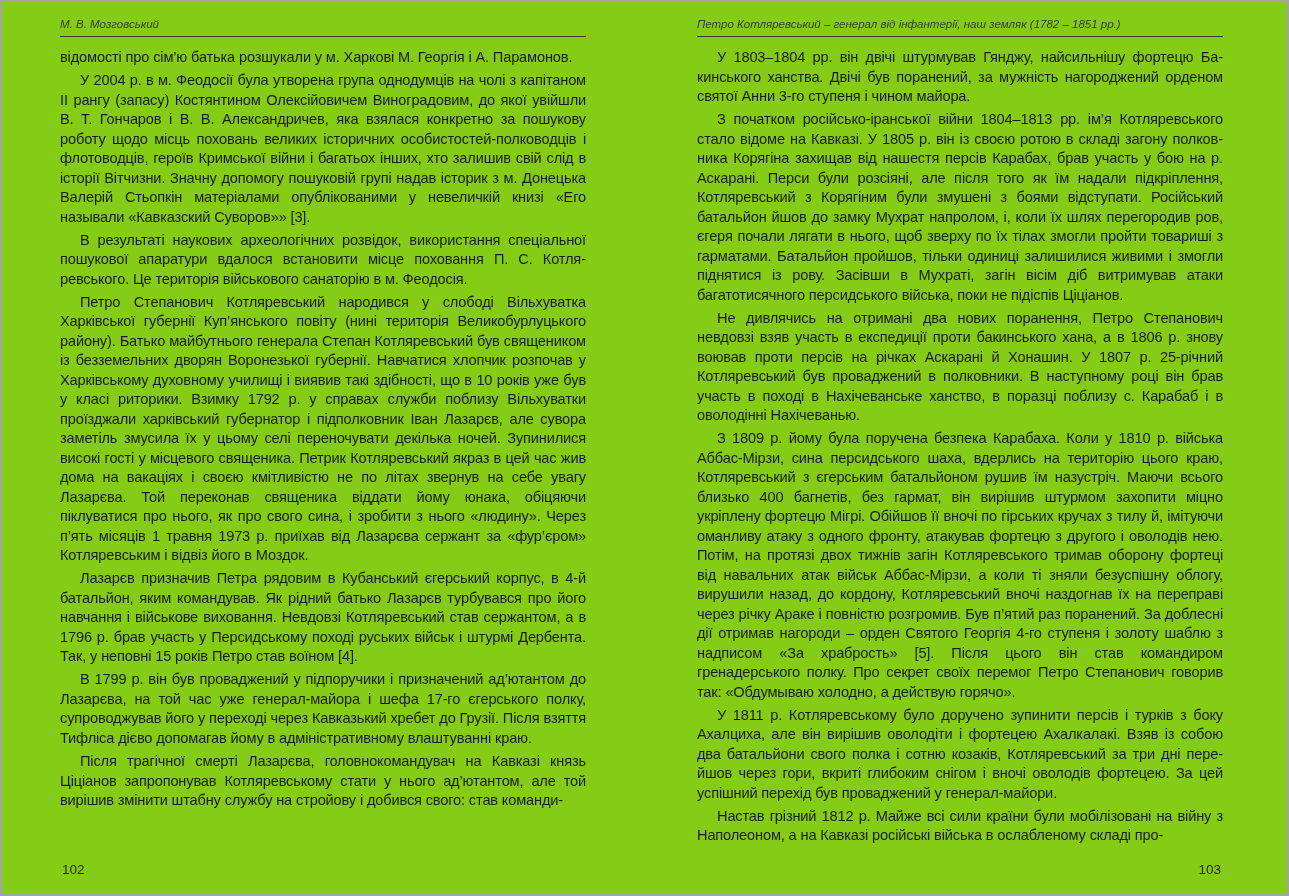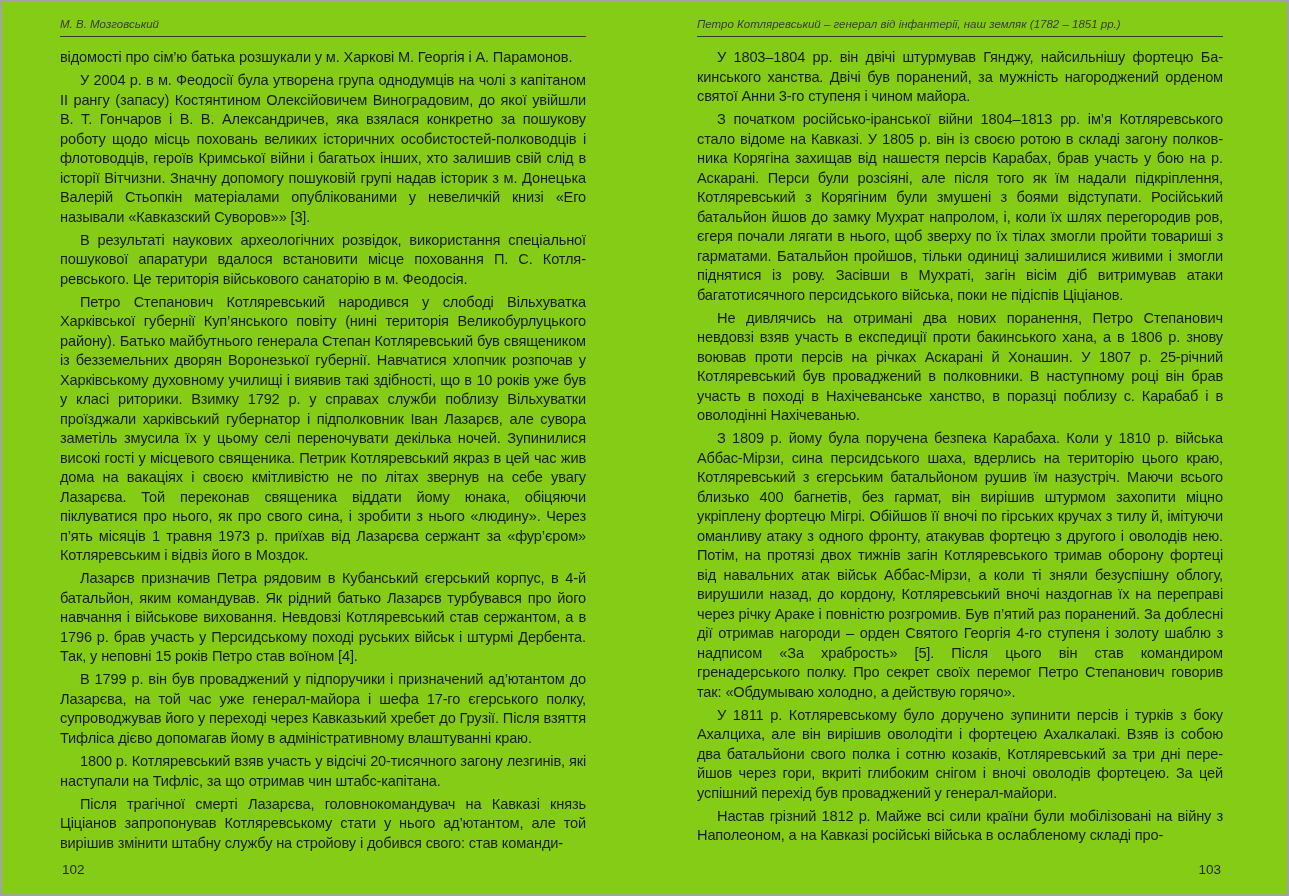--- a/index.html
+++ b/index.html
@@ -52,21 +52,20 @@
 
   <div class="page left">
     <div class="running-head">М. В. Мозговський</div>
     <div class="body-text">
       <p class="cont">відомості про сім’ю батька розшукали у м. Харкові М. Георгія і А. Пара­монов.</p>
       <p>У 2004 р. в м. Феодосії була утворена група однодумців на чолі з капітаном ІІ рангу (запасу) Костянтином Олексійовичем Виноградовим, до якої увійшли В. Т. Гончаров і В. В. Александричев, яка взялася конкретно за пошукову роботу щодо місць поховань великих історичних особистостей-полководців і флотоводців, героїв Кримської війни і багатьох інших, хто залишив свій слід в історії Вітчизни. Значну допомогу пошуковій групі на­дав історик з м. Донецька Валерій Стьопкін матеріалами опублікованими у невеличкій книзі «Его называли «Кавказский Суворов»» [3].</p>
       <p>В результаті наукових археологічних розвідок, використання спеціальної пошукової апаратури вдалося встановити місце поховання П. С. Котля­ревського. Це територія військового санаторію в м. Феодосія.</p>
       <p>Петро Степанович Котляревський народився у слободі Вільхуватка Харківської губернії Куп’янського повіту (нині територія Великобурлуцько­го району). Батько майбутнього генерала Степан Котляревський був свя­щеником із безземельних дворян Воронезької губернії. Навчатися хлопчик розпочав у Харківському духовному училищі і виявив такі здібності, що в 10 років уже був у класі риторики. Взимку 1792 р. у справах служби по­близу Вільхуватки проїзджали харківський губернатор і підполковник Іван Лазарєв, але сувора заметіль змусила їх у цьому селі переночувати декілька ночей. Зупинилися високі гості у місцевого священика. Петрик Кот­ляревський якраз в цей час жив дома на вакаціях і своєю кмітливістю не по літах звернув на себе увагу Лазарєва. Той переконав священика віддати йому юнака, обіцяючи піклуватися про нього, як про свого сина, і зробити з нього «людину». Через п’ять місяців 1 травня 1973 р. приїхав від Лазарєва сержант за «фур’єром» Котляревським і відвіз його в Моздок.</p>
       <p>Лазарєв призначив Петра рядовим в Кубанський єгерський корпус, в 4-й батальйон, яким командував. Як рідний батько Лазарєв турбувався про його навчання і військове виховання. Невдовзі Котляревський став сержан­том, а в 1796 р. брав участь у Персидському поході руських військ і штурмі Дербента. Так, у неповні 15 років Петро став воїном [4].</p>
       <p>В 1799 р. він був проваджений у підпоручики і призначений ад’ютантом до Лазарєва, на той час уже генерал-майора і шефа 17-го єгерського полку, супроводжував його у переході через Кавказький хребет до Грузії. Після взяття Тифліса дієво допомагав йому в адміністративному влаштуванні краю.</p>
-      <p>1800 р. Котляревський взяв участь у відсічі 20-тисячного загону лезгинів, які наступали на Тифліс, за що отримав чин штабс-капітана.</p>
       <p>Після трагічної смерті Лазарєва, головнокомандувач на Кавказі князь Ціціанов запропонував Котляревському стати у нього ад’ютантом, але той вирішив змінити штабну службу на стройову і добився свого: став команди-</p>
     </div>
     <div class="folio">102</div>
   </div>
 
   <div class="page right">
     <div class="running-head">Петро Котляревський – генерал від інфантерії, наш земляк (1782 – 1851 рр.)</div>
     <div class="body-text">
       <p>У 1803–1804 рр. він двічі штурмував Гянджу, найсильнішу фортецю Ба­кинського ханства. Двічі був поранений, за мужність нагороджений орденом святої Анни 3-го ступеня і чином майора.</p>
       <p>З початком російсько-іранської війни 1804–1813 рр. ім’я Котляревського стало відоме на Кавказі. У 1805 р. він із своєю ротою в складі загону полков­ника Корягіна захищав від нашестя персів Карабах, брав участь у бою на р. Аскарані. Перси були розсіяні, але після того як їм надали підкріплення, Котляревський з Корягіним були змушені з боями відступати. Російський батальйон йшов до замку Мухрат напролом, і, коли їх шлях перегородив ров, єгеря почали лягати в нього, щоб зверху по їх тілах змогли пройти товариші з гарматами. Батальйон пройшов, тільки одиниці залишилися жи­вими і змогли піднятися із рову. Засівши в Мухраті, загін вісім діб витриму­вав атаки багатотисячного персидського війська, поки не підіспів Ціціанов.</p>

